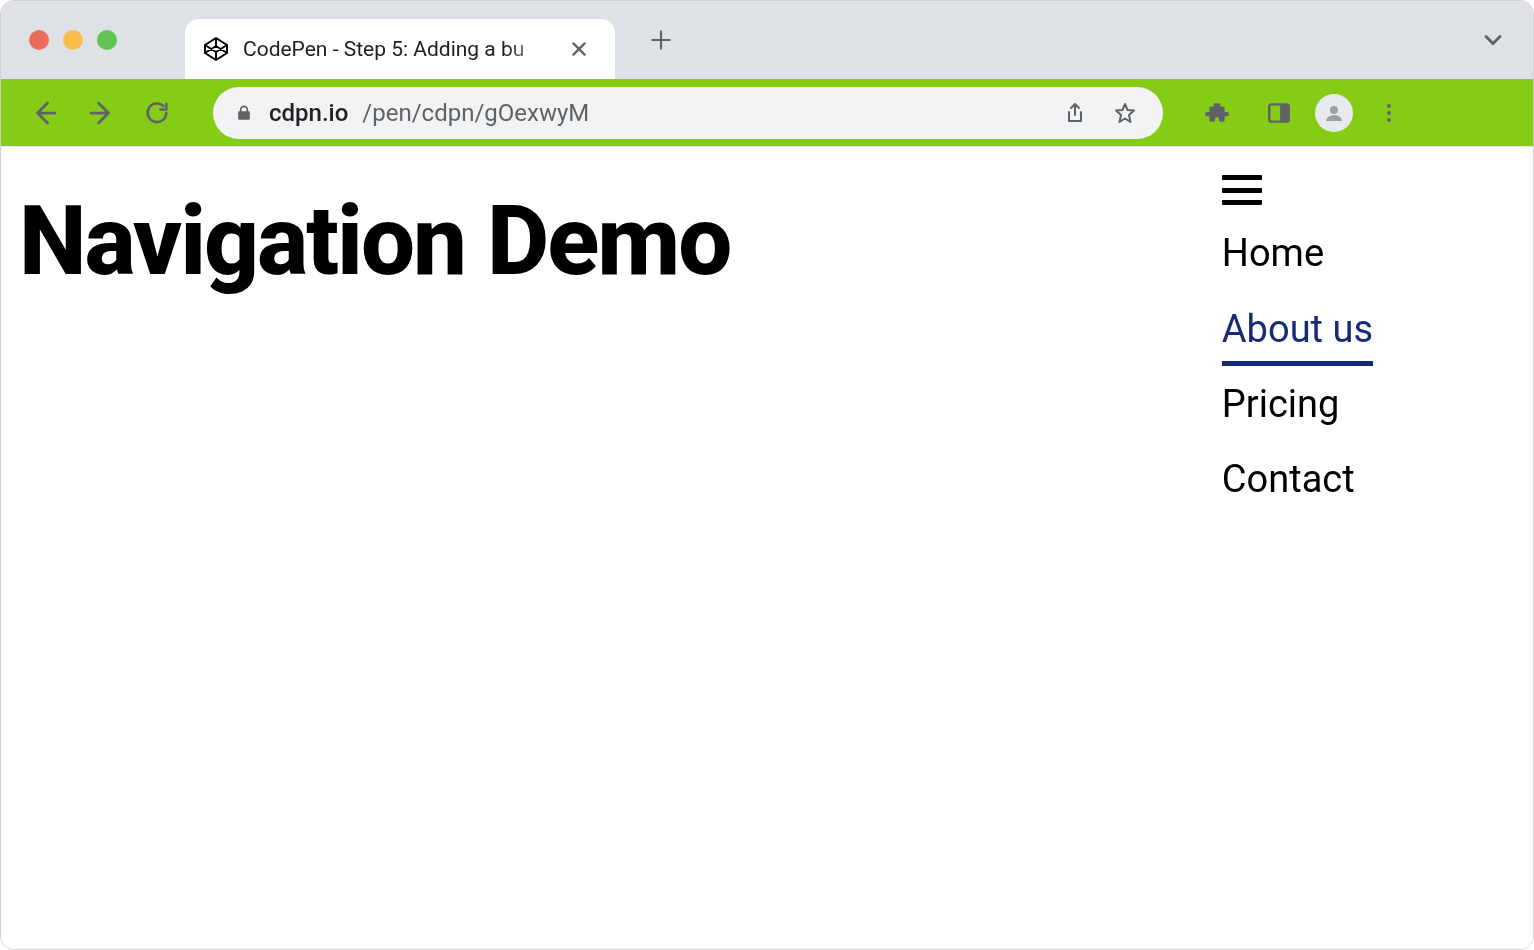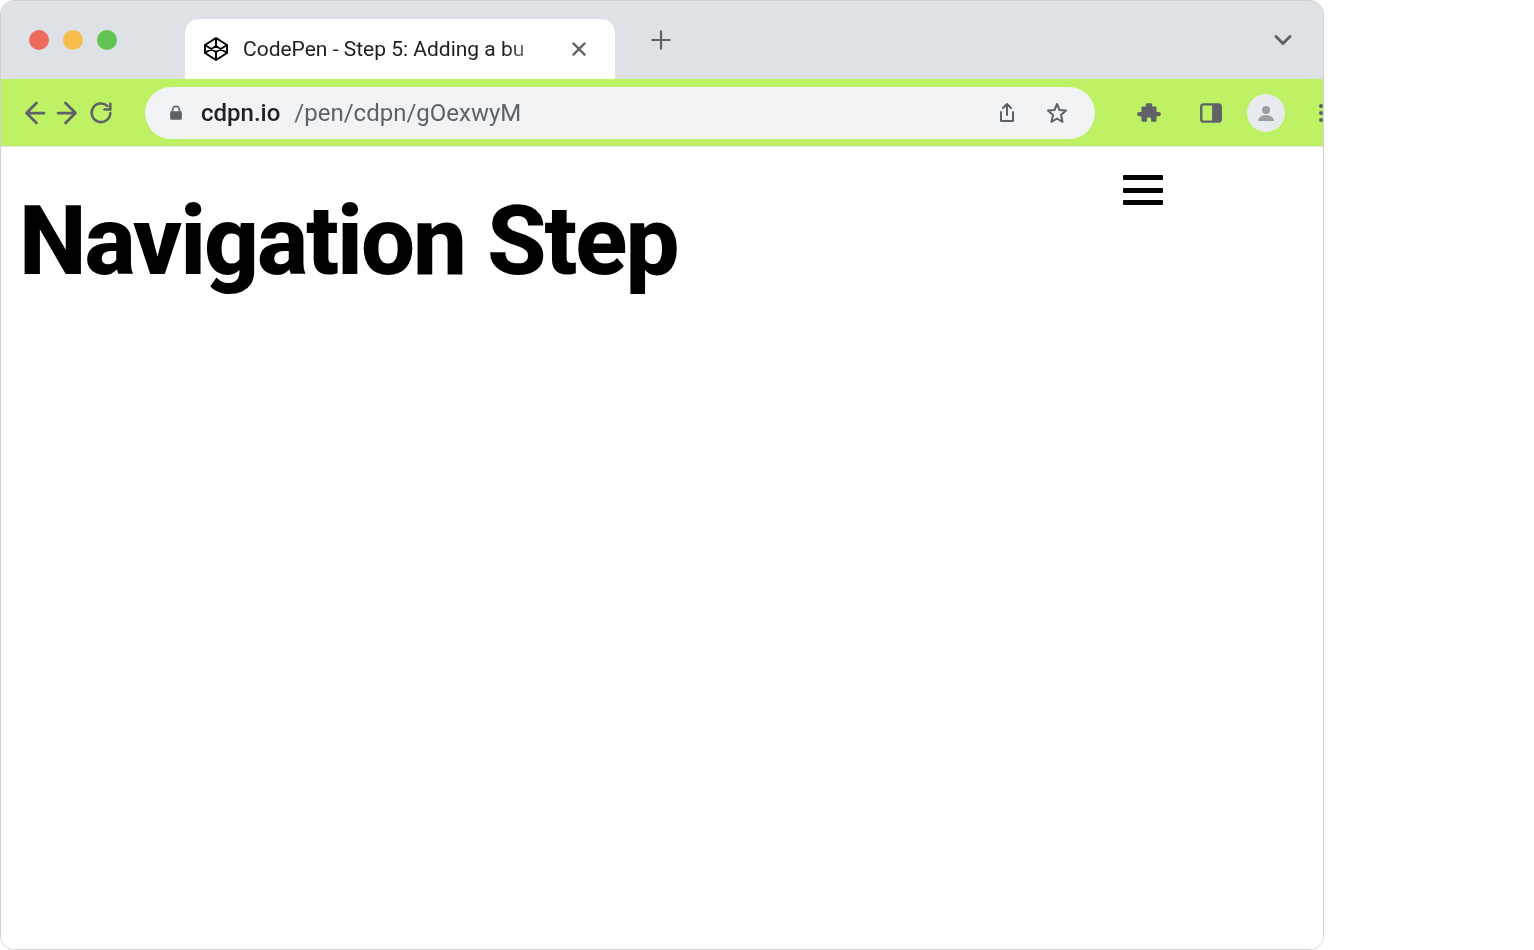--- a/index.html
+++ b/index.html
@@ -8,21 +8,21 @@
     padding: 0;
     height: 100%;
     width: 100%;
     font-family: -apple-system, BlinkMacSystemFont, "Segoe UI", Roboto, "Helvetica Neue", Arial, sans-serif;
     background: #fff;
     overflow: hidden;
   }
 
   
   .chrome {
-    width: 1324px;
+    width: 1534px;
     height: 950px;
     background: #fff;
     border-radius: 14px;
     overflow: hidden;
     display: flex;
     flex-direction: column;
     border: 1px solid #d0d0d0;
   }
   .tab-strip {
     height: 78px;
@@ -96,21 +96,21 @@
   .tab-strip .tabs-dropdown {
     position:absolute;
     right: 26px;
     top: 50%;
     transform: translateY(-50%);
     color:#5f6368;
   }
 
   .toolbar {
     height: 68px;
-    background:#bef264;
+    background:#84cc16;
     border-bottom:1px solid #e4e4e4;
     display:flex;
     align-items:center;
     padding: 0 18px;
     gap: 4px;
   }
   .tb-btn {
     width:52px;height:52px;
     display:flex;align-items:center;justify-content:center;
     color:#5f6368;
@@ -308,25 +308,39 @@
             <circle cx="12" cy="5" r="2" fill="#5f6368"></circle>
             <circle cx="12" cy="12" r="2" fill="#5f6368"></circle>
             <circle cx="12" cy="19" r="2" fill="#5f6368"></circle>
           </svg>
       </div>
     </div>
   </div>
 
   <div class="viewport">
     <div class="page">
-      <h1 class="page-title">Navigation Step</h1>
+      <h1 class="page-title">Navigation Demo</h1>
 
       <div class="nav-wrap">
         <div class="hamburger">
           <span></span>
             <span></span>
             <span></span>
         </div>
+        <ul class="nav-list">
+          <li>
+            <span>Home</span>
+          </li>
+          <li class="active">
+            <span>About us</span>
+          </li>
+          <li>
+            <span>Pricing</span>
+          </li>
+          <li>
+            <span>Contact</span>
+          </li>
+        </ul>
       </div>
     </div>
   </div>
 
 </div>
 
 </body></html>

